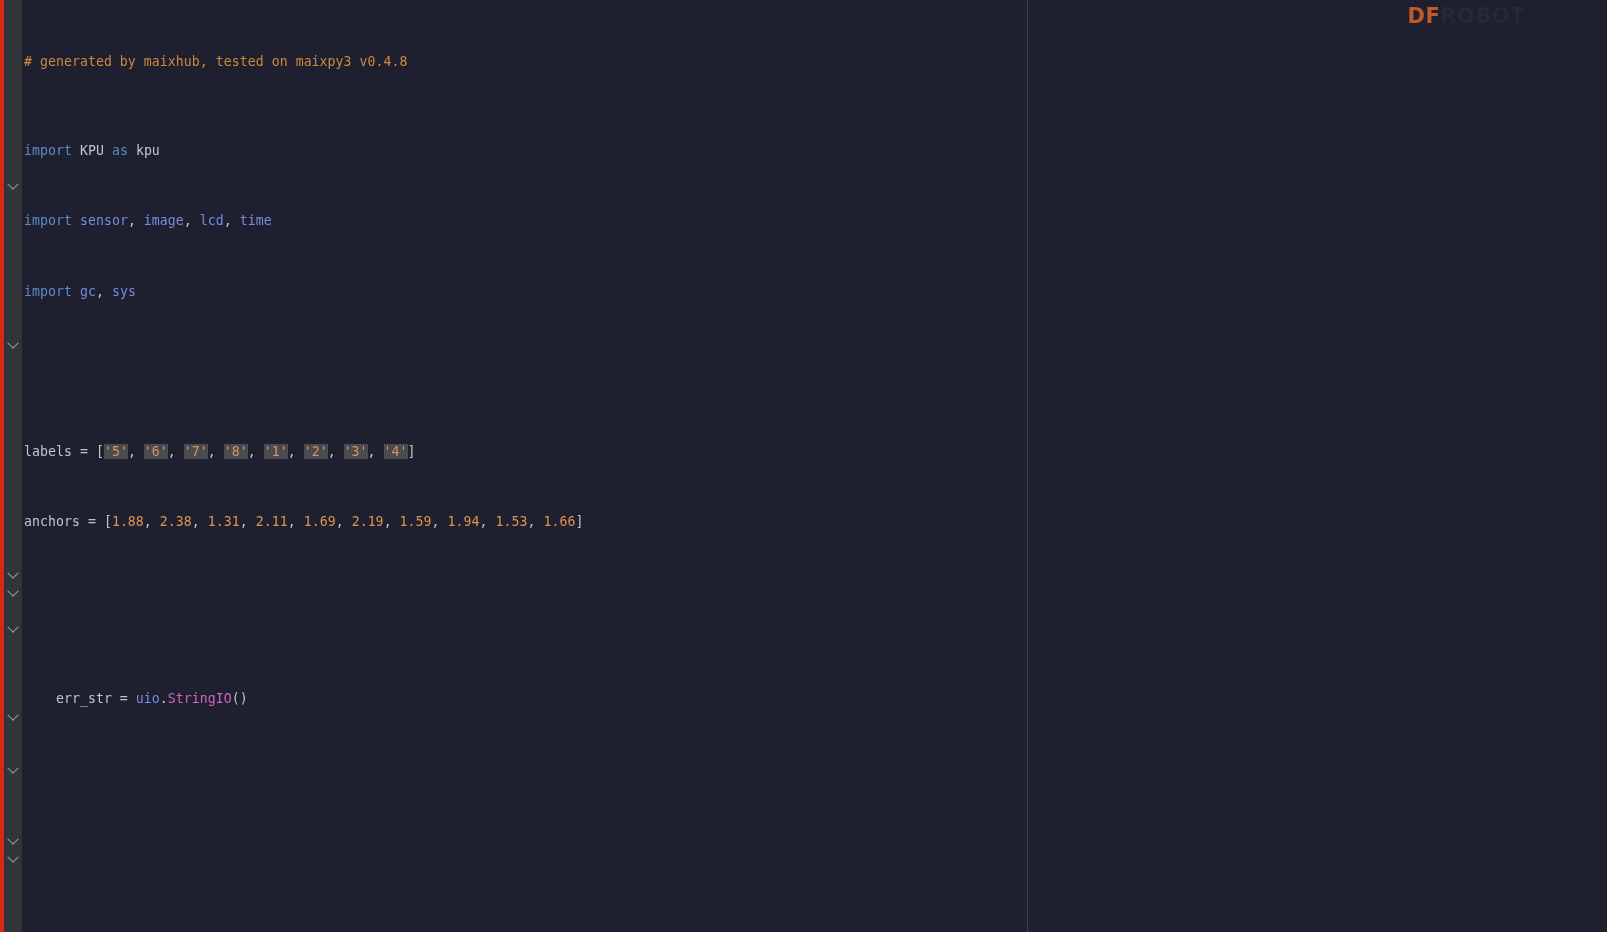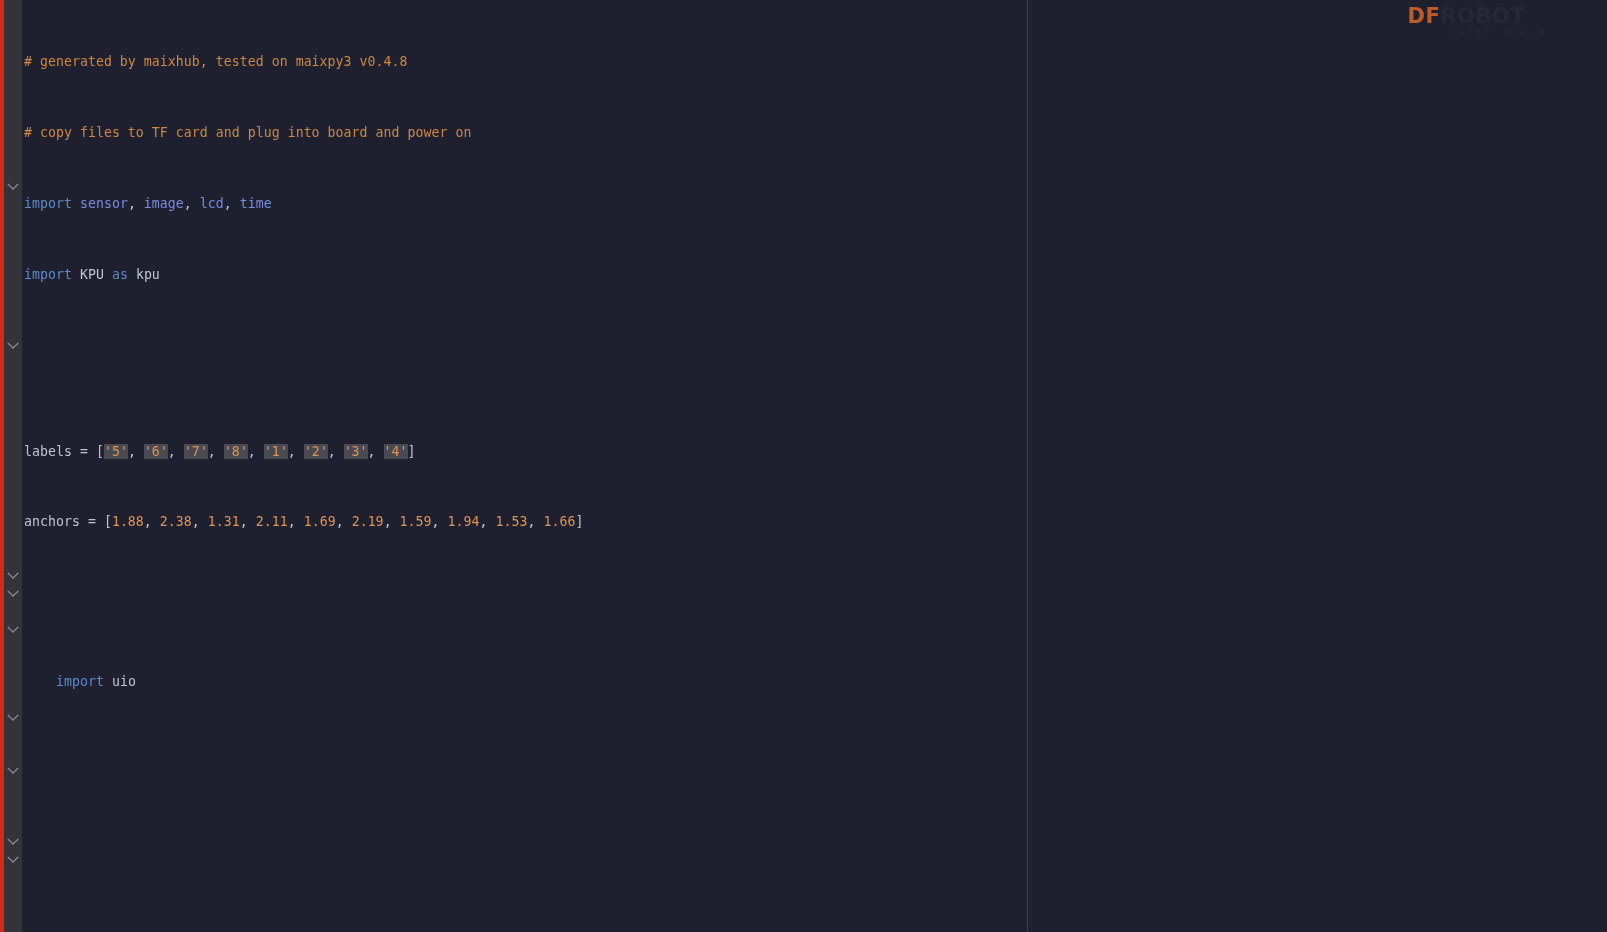--- a/index.html
+++ b/index.html
@@ -146,39 +146,39 @@
 
   <div id="watermark">
     <span class="df">DF</span><span class="rest">ROBOT</span>
   </div>
   <div id="watermark-sub">DFROBOT.COM.CN</div>
 
   <div id="code">
 
     <div class="line"><span class="cmt"># generated by maixhub, tested on maixpy3 v0.4.8</span></div>
 
-    <div class="line"><span class="cmt"># copy files to TF card and plug into board and power on</span></div>
+
+    <div class="line"><span class="kw2">import</span><span class="id"> </span><span class="id">KPU</span><span class="id"> </span><span class="kw2">as</span><span class="id"> </span><span class="id">kpu</span></div>
 
     <div class="line"><span class="kw2">import</span><span class="pnc"> </span><span class="var">sensor</span><span class="pnc">, </span><span class="var">image</span><span class="pnc">, </span><span class="var">lcd</span><span class="pnc">, </span><span class="var">time</span></div>
 
-    <div class="line"><span class="kw2">import</span><span class="id"> </span><span class="id">KPU</span><span class="id"> </span><span class="kw2">as</span><span class="id"> </span><span class="id">kpu</span></div>
-
+    <div class="line"><span class="kw2">import</span><span class="pnc"> </span><span class="var">gc</span><span class="pnc">, </span><span class="var">sys</span></div>
 
     <div class="line">&nbsp;</div>
 
 
     <div class="line"><span class="id">labels = [</span><span class="str">'5'</span><span class="id">, </span><span class="str">'6'</span><span class="id">, </span><span class="str">'7'</span><span class="id">, </span><span class="str">'8'</span><span class="id">, </span><span class="str">'1'</span><span class="id">, </span><span class="str">'2'</span><span class="id">, </span><span class="str">'3'</span><span class="id">, </span><span class="str">'4'</span><span class="id">]</span></div>
 
     <div class="line"><span class="id">anchors = [</span><span class="num">1.88</span><span class="id">, </span><span class="num">2.38</span><span class="id">, </span><span class="num">1.31</span><span class="id">, </span><span class="num">2.11</span><span class="id">, </span><span class="num">1.69</span><span class="id">, </span><span class="num">2.19</span><span class="id">, </span><span class="num">1.59</span><span class="id">, </span><span class="num">1.94</span><span class="id">, </span><span class="num">1.53</span><span class="id">, </span><span class="num">1.66</span><span class="id">]</span></div>
 
     <div class="line">&nbsp;</div>
 
 
-    <div class="line"><span class="id">    </span><span class="kw2">import</span><span class="id"> </span><span class="id">uio</span></div>
-
+
+    <div class="line"><span class="id">    err_str = </span><span class="var">uio</span><span class="id">.</span><span class="fn">StringIO</span><span class="id">()</span></div>
 
     
 
     
 
     
 
     
 
     

